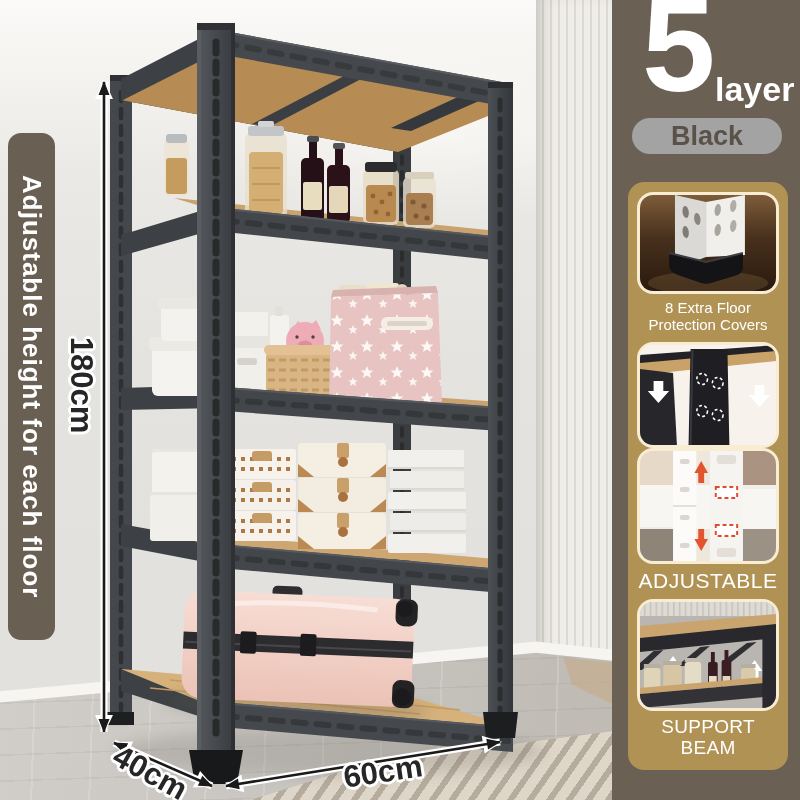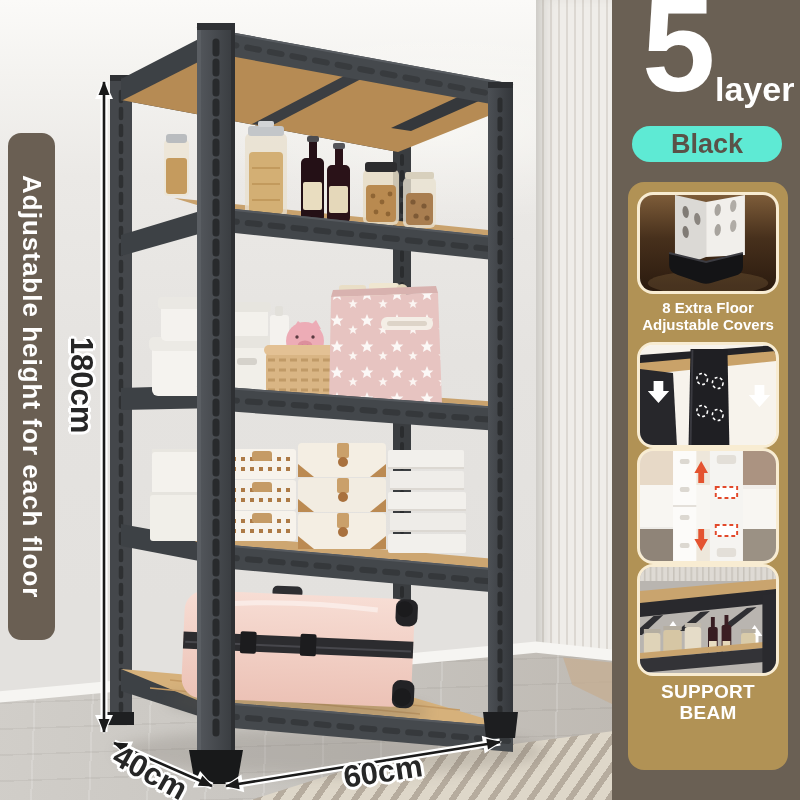--- a/index.html
+++ b/index.html
@@ -42,27 +42,27 @@
   .banner{position:absolute;left:8px;top:133px;width:47px;height:507px;background:#6a5f53;
     border-radius:13px;display:flex;align-items:center;justify-content:center;}
   .banner span{writing-mode:vertical-rl;font-size:26px;line-height:1;font-weight:700;
     color:#ffffff;letter-spacing:1px;}
 
   
   .right-col{position:absolute;left:612px;top:0;width:188px;height:800px;background:#6a6054;}
   .badge{position:absolute;left:0;top:0;width:188px;height:186px;}
   .badge-num{position:absolute;left:30px;top:-20px;font-size:132px;line-height:1;font-weight:700;color:#ffffff;}
   .badge-unit{position:absolute;left:103px;top:70px;font-size:34px;font-weight:700;color:#ffffff;}
-  .badge-pill{position:absolute;left:20px;right:18px;top:118px;height:36px;background:#5eead4;
-    border-radius:18px;text-align:center;line-height:36px;font-size:27px;font-weight:700;color:#5a5248;margin-top:8px;}
+  .badge-pill{position:absolute;left:20px;right:18px;top:118px;height:36px;background:#a3a3a3;
+    border-radius:18px;text-align:center;line-height:36px;font-size:27px;font-weight:700;color:#5a5248;}
   .panel{position:absolute;left:16px;top:182px;width:160px;height:588px;background:#b19255;
     border-radius:16px;padding:10px 9px 0 9px;box-sizing:border-box;}
   .card-img{border:3px solid #f8ecd2;border-radius:16px;overflow:hidden;background:#fff;}
   .card-img svg{display:block;width:100%;}
-  .card-cap{color:#ffffff;font-weight:700;text-align:center;line-height:1.15;}
+  .card-cap{color:#ffffff;font-weight:400;text-align:center;line-height:1.15;}
   .card-cap span{display:block;}
   .cap-1{font-size:15px;margin:5px 0 8px;}
   .cap-2{font-size:22px;margin:4px 0 6px;}
   .cap-3{font-size:21px;margin:5px 0 6px;letter-spacing:.5px;}
   .cap-4{font-size:19px;margin:5px 0 16px;letter-spacing:.3px;}
 </style>
 </head>
 <body>
 
 <div id="canvas">
@@ -390,21 +390,21 @@
           <ellipse cx="80" cy="15" rx="3.2" ry="6" fill="#a8a49e" transform="rotate(8 80 15)"></ellipse>
           <ellipse cx="80" cy="35" rx="3.2" ry="6" fill="#a8a49e" transform="rotate(8 80 35)"></ellipse>
           <ellipse cx="96" cy="11" rx="3.2" ry="6" fill="#b0aca6" transform="rotate(8 96 11)"></ellipse>
           <ellipse cx="96" cy="31" rx="3.2" ry="6" fill="#b0aca6" transform="rotate(8 96 31)"></ellipse>
           <path d="M30,58 L68,67 L106,58 L106,72 Q106,79 97,81 L73,88 Q68,89.5 63,88 L39,80 Q30,77.5 30,70 Z" fill="#141416"></path>
           <path d="M30,58 L68,67 L106,58" fill="none" stroke="#3c3c42" stroke-width="2"></path>
         </svg>
       </div>
       <div class="card-cap cap-1">
         <span>8 Extra Floor</span>
-        <span>Adjustable Covers</span>
+        <span>Protection Covers</span>
       </div>
 
       <div class="card-img" style="height:100px;">
         <svg viewBox="0 0 140 100" height="100" preserveAspectRatio="none">
           <rect width="140" height="100" fill="#f7f3ec"></rect>
           <polygon points="0,10 140,0 140,8 0,20" fill="#232327"></polygon>
           <polygon points="0,18 140,6 140,16 0,30" fill="#c9a269"></polygon>
           <polygon points="0,24 34,28 38,100 0,100" fill="#27272b"></polygon>
           <polygon points="52,4 90,4 92,100 50,100" fill="#1f1f23"></polygon>
           <line x1="54" y1="5" x2="52" y2="100" stroke="#3a3a40" stroke-width="2"></line>
@@ -432,20 +432,23 @@
           <rect x="41" y="92" width="10" height="5" rx="2" fill="#dcd8d1"></rect>
           <line x1="34" y1="55" x2="58" y2="55" stroke="#e4e0da" stroke-width="2"></line>
           <rect x="72" y="0" width="34" height="110" fill="#f5f4f1"></rect>
           <rect x="79" y="4" width="20" height="9" rx="3" fill="#e3dfd8"></rect>
           <rect x="79" y="97" width="20" height="9" rx="3" fill="#e3dfd8"></rect>
           <rect x="78" y="36" width="22" height="11" fill="#ffffff" stroke="#e2482a" stroke-width="2" stroke-dasharray="4 3"></rect>
           <rect x="78" y="74" width="22" height="11" fill="#ffffff" stroke="#e2482a" stroke-width="2" stroke-dasharray="4 3"></rect>
           <polygon points="63,10 70,22 66,22 66,32 60,32 60,22 56,22" fill="#e4532f"></polygon>
           <polygon points="60,78 66,78 66,88 70,88 63,100 56,88 60,88" fill="#e4532f"></polygon>
         </svg>
+      </div>
+      <div class="card-cap cap-3">
+        <span>ADJUSTABLE</span>
       </div>
 
       <div class="card-img" style="height:106px;">
         <svg viewBox="0 0 140 106" height="106" preserveAspectRatio="none">
           <defs>
             <pattern id="c4s" width="6" height="14" patternUnits="userSpaceOnUse">
               <rect width="6" height="14" fill="#dedad4"></rect>
                 <rect x="4" width="1.6" height="14" fill="#c8c3bb"></rect>
             </pattern>
           </defs>

